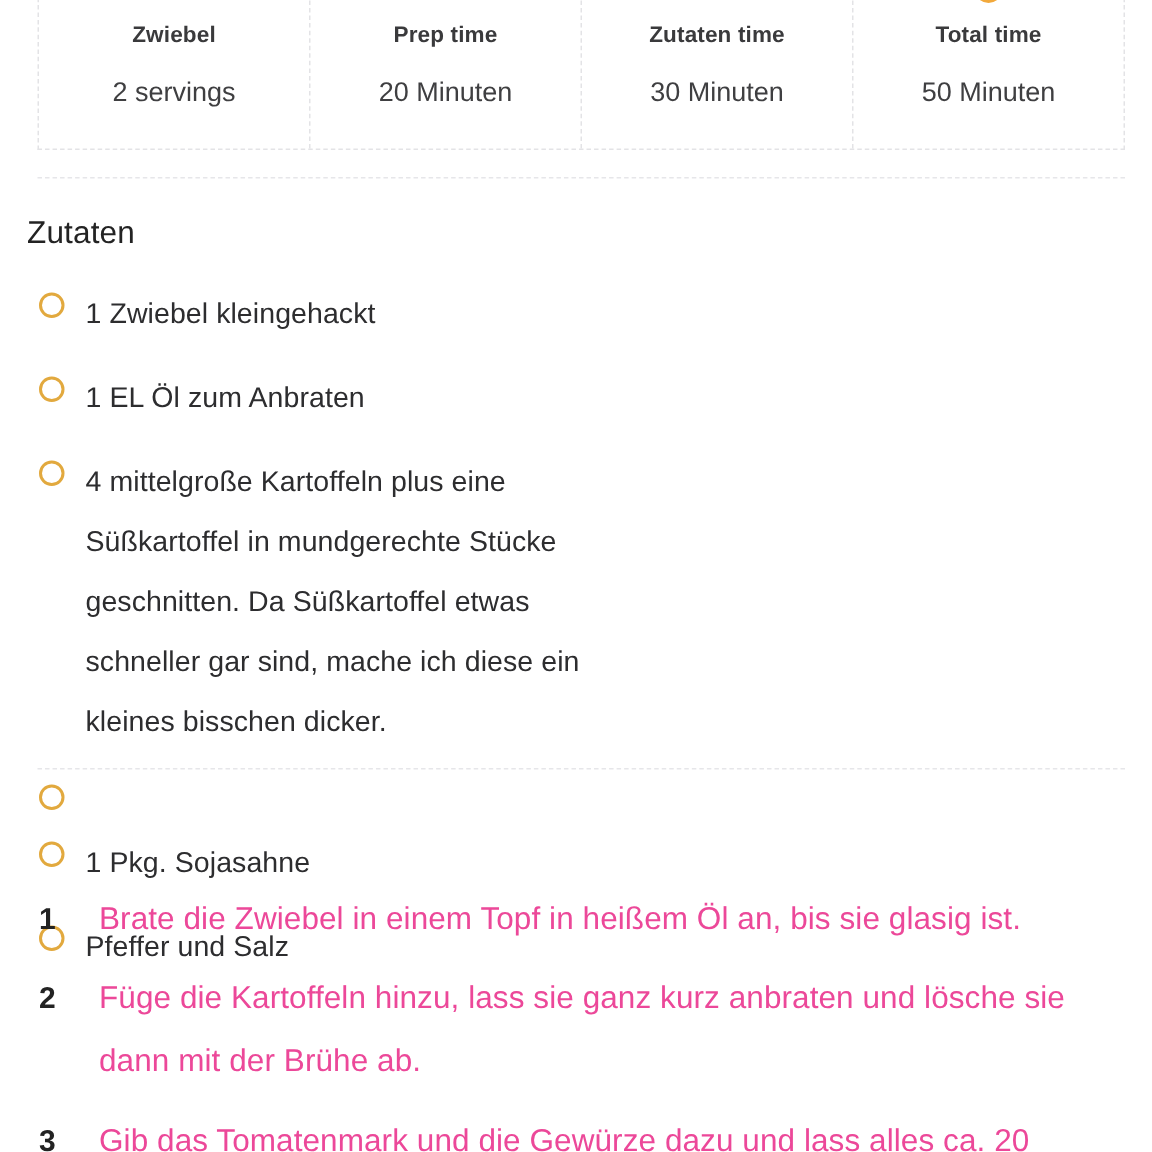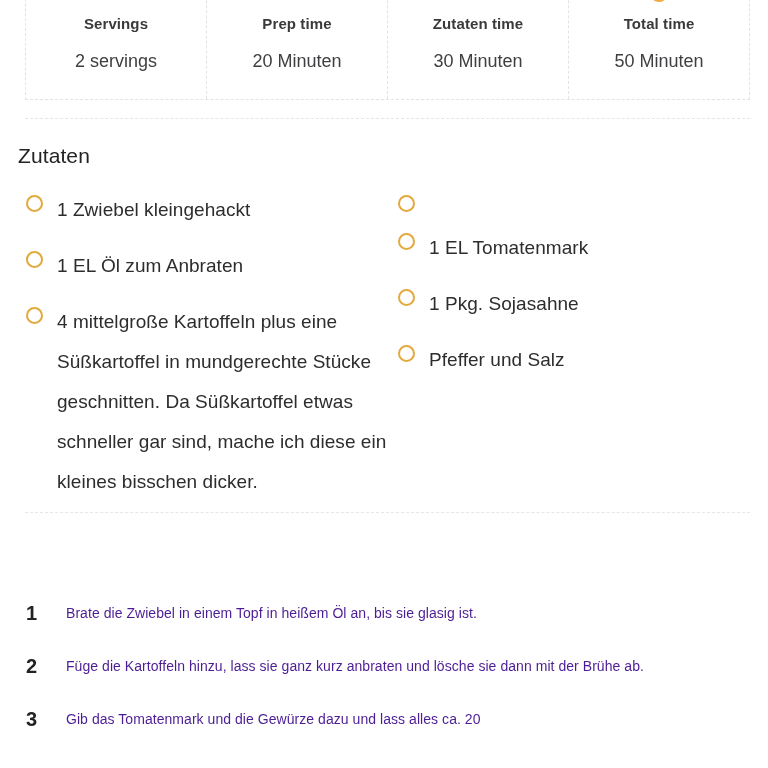--- a/index.html
+++ b/index.html
@@ -92,20 +92,21 @@
   .title-instructions { top: 547px; }
 
   
   .ingredients {
     position: absolute;
     left: 26px;
     top: 190px;
     width: 724px;
     display: flex;
     gap: 0;
+    flex-direction: column;
   }
 
   .ing-col {
     width: 372px;
     display: flex;
     flex-direction: column;
   }
   .ing-col.right { width: 352px; }
 
   .ing-item {
@@ -149,42 +150,42 @@
   .step-num {
     flex: 0 0 auto;
     width: 40px;
     font-size: 20px;
     font-weight: 700;
     color: #232323;
     line-height: 42px;
   }
 
   .step-text {
-    font-size: 14px;
+    font-size: 21px;
     line-height: 42px;
-    color: #4c1d95;
+    color: #ec4899;
     font-weight: 400;
     letter-spacing: 0.05px;
   }
 </style>
 </head>
 <body>
 
 <div class="page">
 
   <div class="meta-card">
 
     <div class="meta-cell">
       <div class="meta-icon">
         <svg width="26" height="26" viewBox="0 0 26 26" aria-hidden="true">
           <path d="M5 14 C5 9.5 8.5 6.5 13 6.5 C17.5 6.5 21 9.5 21 14 Z" fill="#f2a93b"></path>
           <rect x="3.5" y="15.5" width="19" height="2.6" rx="1.3" fill="#f2a93b"></rect>
         </svg>
       </div>
-      <div class="meta-label">Servings</div>
+      <div class="meta-label">Zwiebel</div>
       <div class="meta-value">2 servings</div>
     </div>
 
     <div class="meta-cell">
       <div class="meta-icon">
         <svg width="26" height="26" viewBox="0 0 26 26" aria-hidden="true">
           <path d="M4.5 10 H21.5 A8.5 8.5 0 0 1 4.5 10 Z" fill="#f2a93b"></path>
           <rect x="3" y="8" width="20" height="2.2" rx="1.1" fill="#f2a93b"></rect>
         </svg>
       </div>
@@ -233,24 +234,20 @@
       </div>
       <div class="ing-item">
         <span class="ing-check"></span>
         <span class="ing-text">4 mittelgroße Kartoffeln plus eine Süßkartoffel in mundgerechte Stücke geschnitten. Da Süßkartoffel etwas schneller gar sind, mache ich diese ein kleines bisschen dicker.</span>
       </div>
     </div>
 
     <div class="ing-col right">
       <div class="ing-item">
         <span class="ing-check"></span>
-      </div>
-      <div class="ing-item">
-        <span class="ing-check"></span>
-        <span class="ing-text">1 EL Tomatenmark</span>
       </div>
       <div class="ing-item">
         <span class="ing-check"></span>
         <span class="ing-text">1 Pkg. Sojasahne</span>
       </div>
       <div class="ing-item">
         <span class="ing-check"></span>
         <span class="ing-text">Pfeffer und Salz</span>
       </div>
     </div>

